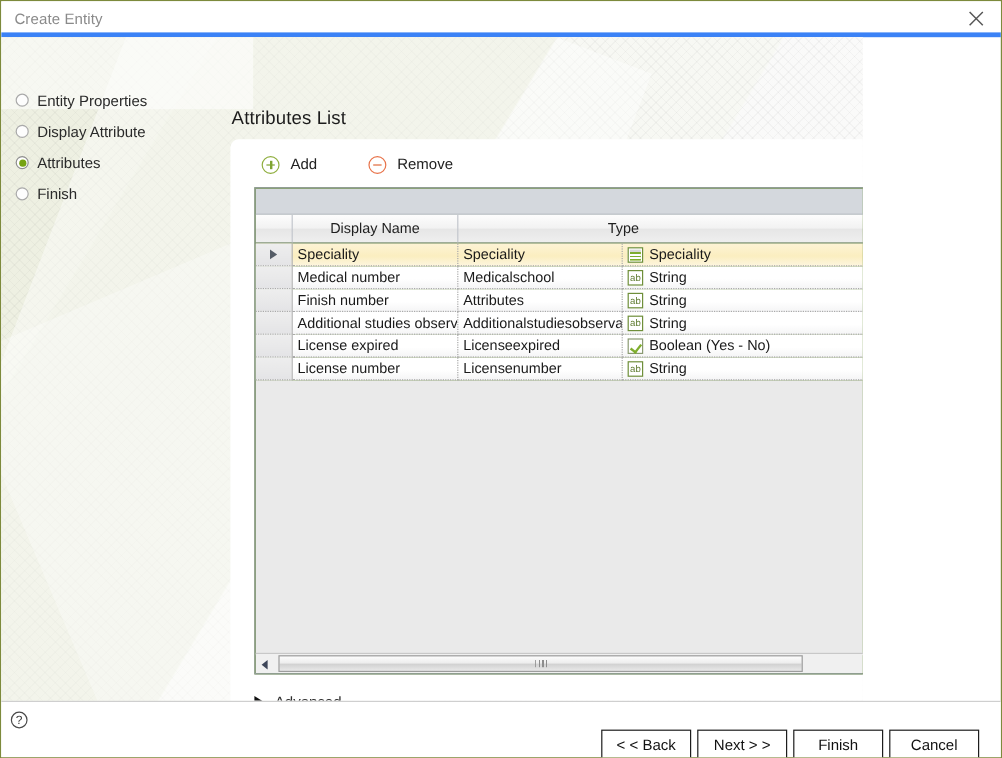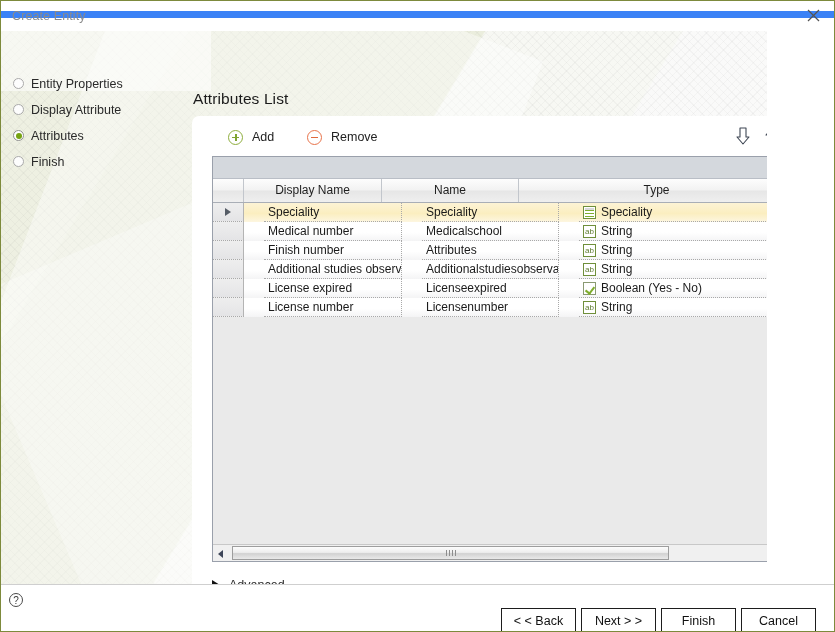--- a/index.html
+++ b/index.html
@@ -25,23 +25,23 @@
     border: 1px solid #7d8a3c;
     background: #ffffff;
     overflow: hidden;
   }
 
   
   #titlebar {
     position: absolute;
     left: 0; top: 0;
     width: 835px;
-    height: 17px;
-    background: #ffffff;
-    border-bottom: 7px solid #3b82f6;
+    height: 30px;
+    background: #ffffff;
+    border-bottom: 4px solid #3b82f6;
     box-sizing: border-box;
   }
   #title-text {
     position: absolute;
     left: 11px; top: 8px;
     font-size: 12.5px;
     color: #8a8a8a;
     letter-spacing: .1px;
   }
   #close-btn {
@@ -63,21 +63,20 @@
       linear-gradient(121deg,
         rgba(226,229,205,0) 0%,
         rgba(226,229,205,0) 17%,
         rgba(234,237,220,.95) 17.2%,
         rgba(234,237,220,.95) 44%,
         rgba(247,248,243,.9) 44.2%,
         rgba(247,248,243,.9) 62%,
         rgba(250,250,250,.6) 62.2%,
         rgba(250,250,250,.6) 100%),
       linear-gradient(to right, #eef0e2 0%, #eef0e2 22%, #f6f6f4 46%, #fafaf8 100%);
-    padding-left: 48px;
   }
   #body-area::before {
     content: "";
     position: absolute;
     left: 0; top: 0; right: 0; bottom: 0;
     background-image:
       repeating-linear-gradient(45deg, rgba(120,120,120,.055) 0 1px, transparent 1px 6px),
       repeating-linear-gradient(-45deg, rgba(120,120,120,.055) 0 1px, transparent 1px 6px);
     pointer-events: none;
   }
@@ -174,21 +173,21 @@
   .tb-item {
     position: absolute;
     top: 11px;
     height: 20px;
     display: flex;
     align-items: center;
     gap: 9px;
     cursor: pointer;
   }
   .tb-item .lbl { font-size: 12.5px; color: #222; }
-  #tb-add  { left: 36px; }
+  #tb-add  { left: 26px; }
   #tb-remove { left: 115px; }
   .circ {
     width: 15px; height: 15px;
     border-radius: 50%;
     position: relative;
     box-sizing: border-box;
   }
   .circ.plus  { border: 1px solid #8fae3e; }
   .circ.minus { border: 1px solid #e8734a; }
   .circ.plus::before, .circ.plus::after,
@@ -245,21 +244,20 @@
   .c-sel  { width: 31px; flex: 0 0 31px; }
   .c-disp { width: 138px; flex: 0 0 138px; }
   .c-name { width: 137px; flex: 0 0 137px; }
   .c-type { width: 275px; flex: 0 0 275px; border-right: none !important; }
 
   .grid-row {
     display: flex;
     height: 19px;
     background: linear-gradient(to bottom,#ffffff 0%,#ffffff 55%,#f4f4f5 100%);
     cursor: default;
-    gap: 20px;
   }
   .grid-row.sel {
     background: linear-gradient(to bottom,#fdf3d5 0%,#fbeec0 55%,#fdf6e0 100%);
   }
   .grid-row .cell {
     box-sizing: border-box;
     font-size: 12px;
     color: #1a1a1a;
     line-height: 18px;
     padding-left: 4px;
@@ -499,21 +497,20 @@
           </svg>
         </div>
       </div>
 
       <div id="grid">
         <div id="grid-topstrip"></div>
 
         <div class="grid-head">
           <div class="hc c-sel"></div>
           <div class="hc c-disp">Display Name</div>
-          <div class="hc c-name">Name</div>
           <div class="hc c-type">Type</div>
         </div>
 
         <div id="grid-body">
             <div class="grid-row sel">
               <div class="cell c-sel"></div>
               <div class="cell c-disp">Speciality</div>
               <div class="cell c-name">Speciality</div>
               <div class="cell c-type">
                 <span class="type-wrap">

